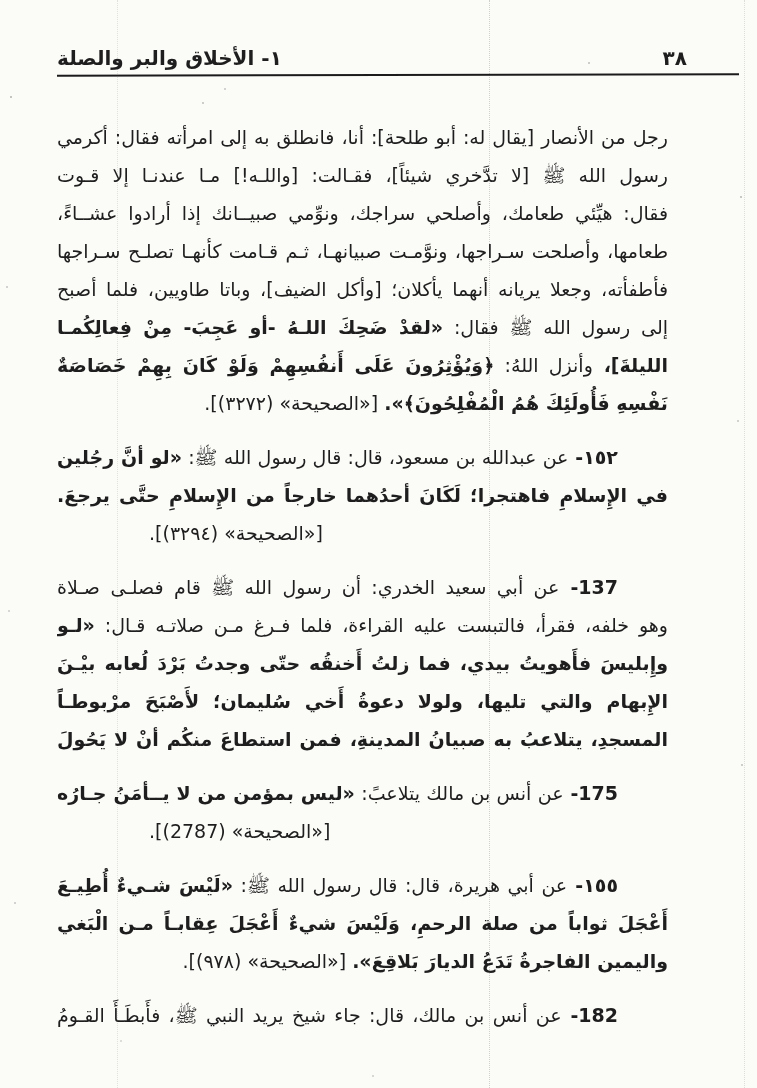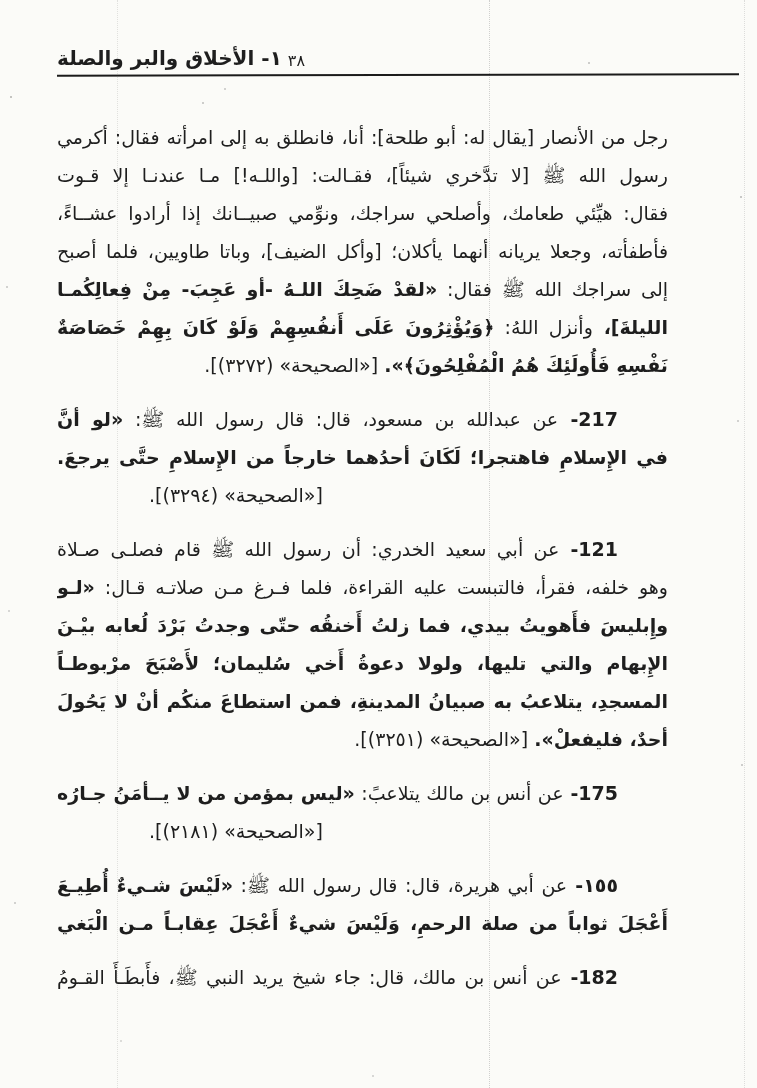--- a/index.html
+++ b/index.html
@@ -25,28 +25,28 @@
     box-shadow:
       10px 96px 0 0 rgba(0,0,0,.22), 202px 102px 0 0 rgba(0,0,0,.18),
       224px 88px 0 0 rgba(0,0,0,.16), 588px 62px 0 0 rgba(0,0,0,.18),
       6px 286px 0 0 rgba(0,0,0,.16), 8px 610px 0 0 rgba(0,0,0,.14),
       14px 902px 0 0 rgba(0,0,0,.16), 740px 196px 0 0 rgba(0,0,0,.2),
       737px 420px 0 0 rgba(0,0,0,.16), 741px 764px 0 0 rgba(0,0,0,.18),
       372px 1075px 0 0 rgba(0,0,0,.14), 120px 1040px 0 0 rgba(0,0,0,.12);}
   
   .page-header{
     position:absolute;left:57px;right:70px;top:28px;height:42px;
-    display:flex;justify-content:flex-start;align-items:flex-end;
+    display:flex;justify-content:space-between;align-items:flex-end;
     direction:ltr;
   }
   .chapter-title{
     direction:rtl;font-size:20px;font-weight:bold;letter-spacing:0;
   }
   .page-number{
-    direction:rtl;font-size:16px;font-weight:normal;padding-left:6px;margin-top:36px;
+    direction:rtl;font-size:20px;font-weight:bold;padding-left:6px;margin-top:36px;
   }
   .header-rule{
     position:absolute;left:57px;right:18px;top:74px;height:2px;
     background:#1b1b1b;transform:rotate(-0.12deg);
   }
   
   .text-body{
     position:absolute;left:57px;right:89px;top:118px;bottom:0;
     direction:rtl;
   }
@@ -75,43 +75,44 @@
     <div class="chapter-title">١- الأخلاق والبر والصلة</div>
     <div class="page-number">٣٨</div>
   </header>
   <div class="header-rule"></div>
 
   <main class="text-body">
       <section class="block">
         <div class="line"><span>رجل من الأنصار [يقال له: أبو طلحة]: أنا، فانطلق به إلى امرأته فقال: أكرمي ضيف</span></div>
         <div class="line"><span>رسول الله ﷺ [لا تدَّخري شيئاً]، فقـالت: [واللـه!] مـا عندنـا إلا قـوت للصبيـان!</span></div>
         <div class="line"><span>فقال: هيِّئي طعامك، وأصلحي سراجك، ونوِّمي صبيــانك إذا أرادوا عشــاءً، فهيـأت</span></div>
+        <div class="line"><span>طعامها، وأصلحت سـراجها، ونوَّمـت صبيانهـا، ثـم قـامت كأنهـا تصلـح سـراجها</span></div>
         <div class="line"><span>فأطفأته، وجعلا يريانه أنهما يأكلان؛ [وأكل الضيف]، وباتا طاويين، فلما أصبح غـدا</span></div>
-        <div class="line"><span>إلى سراجك الله ﷺ فقال: </span><span class="bold">«لقدْ ضَحِكَ اللـهُ -أو عَجِبَ- مِنْ فِعالِكُمـا [بضيْفِكمـا</span></div>
+        <div class="line"><span>إلى رسول الله ﷺ فقال: </span><span class="bold">«لقدْ ضَحِكَ اللـهُ -أو عَجِبَ- مِنْ فِعالِكُمـا [بضيْفِكمـا</span></div>
         <div class="line"><span class="bold">الليلةَ]، </span><span>وأنزل اللهُ: </span><span class="bold">﴿وَيُؤْثِرُونَ عَلَى أَنفُسِهِمْ وَلَوْ كَانَ بِهِمْ خَصَاصَةٌ وَمَـن يُـوقَ شُـحَّ</span></div>
         <div class="line align-right"><span class="bold">نَفْسِهِ فَأُولَئِكَ هُمُ الْمُفْلِحُونَ﴾».</span><span> [«الصحيحة» (٣٢٧٢)].</span></div>
       </section>
       <section class="block">
-        <div class="line indent"><span class="bold">217- </span><span>عن عبدالله بن مسعود، قال: قال رسول الله ﷺ: </span><span class="bold">«لو أنَّ رجُلين دخَلا</span></div>
+        <div class="line indent"><span class="bold">١٥٢- </span><span>عن عبدالله بن مسعود، قال: قال رسول الله ﷺ: </span><span class="bold">«لو أنَّ رجُلين دخَلا</span></div>
         <div class="line"><span class="bold">في الإِسلامِ فاهتجرا؛ لَكَانَ أحدُهما خارجاً من الإِسلامِ حتَّى يرجعَ. يعني: الظالم».</span></div>
         <div class="line align-left"><span>[«الصحيحة» (٣٢٩٤)].</span></div>
       </section>
       <section class="block">
-        <div class="line indent"><span class="bold">121- </span><span>عن أبي سعيد الخدري: أن رسول الله ﷺ قام فصلـى صـلاة الصبـح</span></div>
+        <div class="line indent"><span class="bold">137- </span><span>عن أبي سعيد الخدري: أن رسول الله ﷺ قام فصلـى صـلاة الصبـح</span></div>
         <div class="line"><span>وهو خلفه، فقرأ، فالتبست عليه القراءة، فلما فـرغ مـن صلاتـه قـال: </span><span class="bold">«لـو رأَيتُمونـي</span></div>
         <div class="line"><span class="bold">وإِبليسَ فأَهويتُ بيدي، فما زلتُ أَخنقُه حتّى وجدتُ بَرْدَ لُعابه بيْـنَ إِصبعـيَّ هـاتين</span></div>
         <div class="line"><span class="bold">الإِبهام والتي تليها، ولولا دعوةُ أَخي سُليمان؛ لأَصْبَحَ مرْبوطـاً بسـاريةٍ مِـن سـوَاري</span></div>
         <div class="line"><span class="bold">المسجدِ، يتلاعبُ به صبيانُ المدينةِ، فمن استطاعَ منكُم أنْ لا يَحُولَ بينَه وبينَ القبلـةِ</span></div>
-        <div class="line align-right"><span class="bold">أحدٌ، فليفعلْ».</span><span> [«الصحيحة» (٣٢٥١)].</span></div>
       </section>
       <section class="block">
         <div class="line indent"><span class="bold">175- </span><span>عن أنس بن مالك يتلاعبً: </span><span class="bold">«ليس بمؤمن من لا يــأمَنُ جـارُه غَوَائِلَـهُ».</span></div>
-        <div class="line align-left"><span>[«الصحيحة» (٢١٨١)].</span></div>
+        <div class="line align-left"><span>[«الصحيحة» (2787)].</span></div>
       </section>
       <section class="block">
         <div class="line indent"><span class="bold">١٥٥- </span><span>عن أبي هريرة، قال: قال رسول الله ﷺ: </span><span class="bold">«لَيْسَ شـيءٌ أُطِيـعَ اللـهُ فيـه</span></div>
         <div class="line"><span class="bold">أَعْجَلَ ثواباً من صلة الرحمِ، وَلَيْسَ شيءٌ أَعْجَلَ عِقابـاً مـن الْبَغي وقطيعـةِ الرَّحـمِ،</span></div>
+        <div class="line align-right"><span class="bold">واليمين الفاجرةُ تَدَعُ الديارَ بَلاقِعَ».</span><span> [«الصحيحة» (٩٧٨)].</span></div>
       </section>
       <section class="block">
         <div class="line indent"><span class="bold">182- </span><span>عن أنس بن مالك، قال: جاء شيخ يريد النبي ﷺ، فأَبطَـأَ القـومُ عنـه</span></div>
       </section>
     </main>
 </div>
 
 </body></html>

